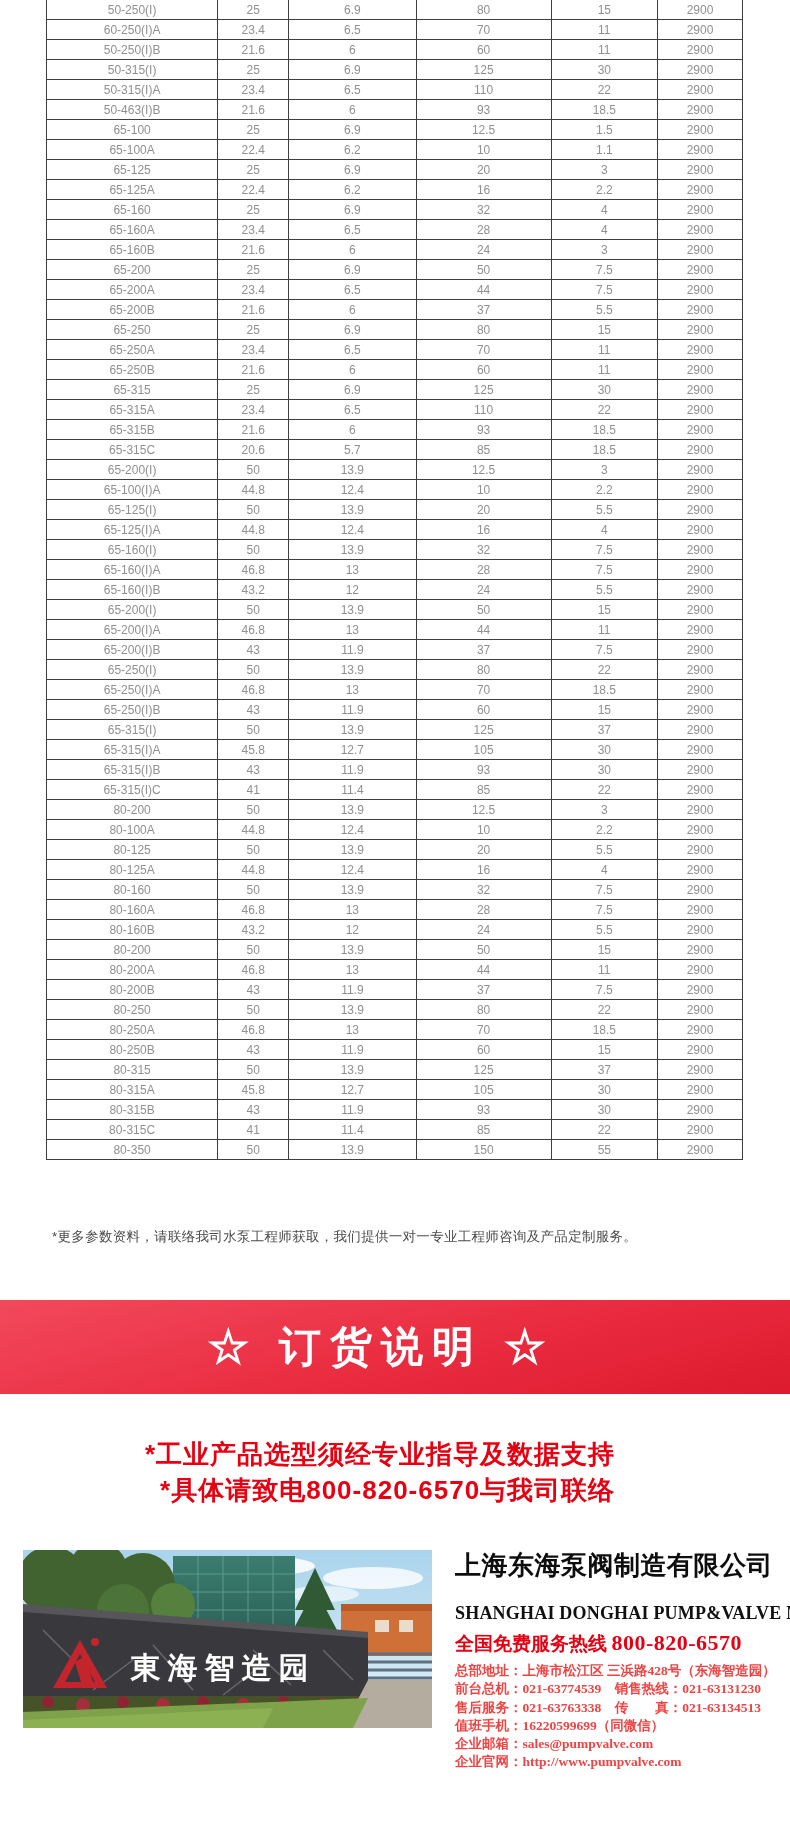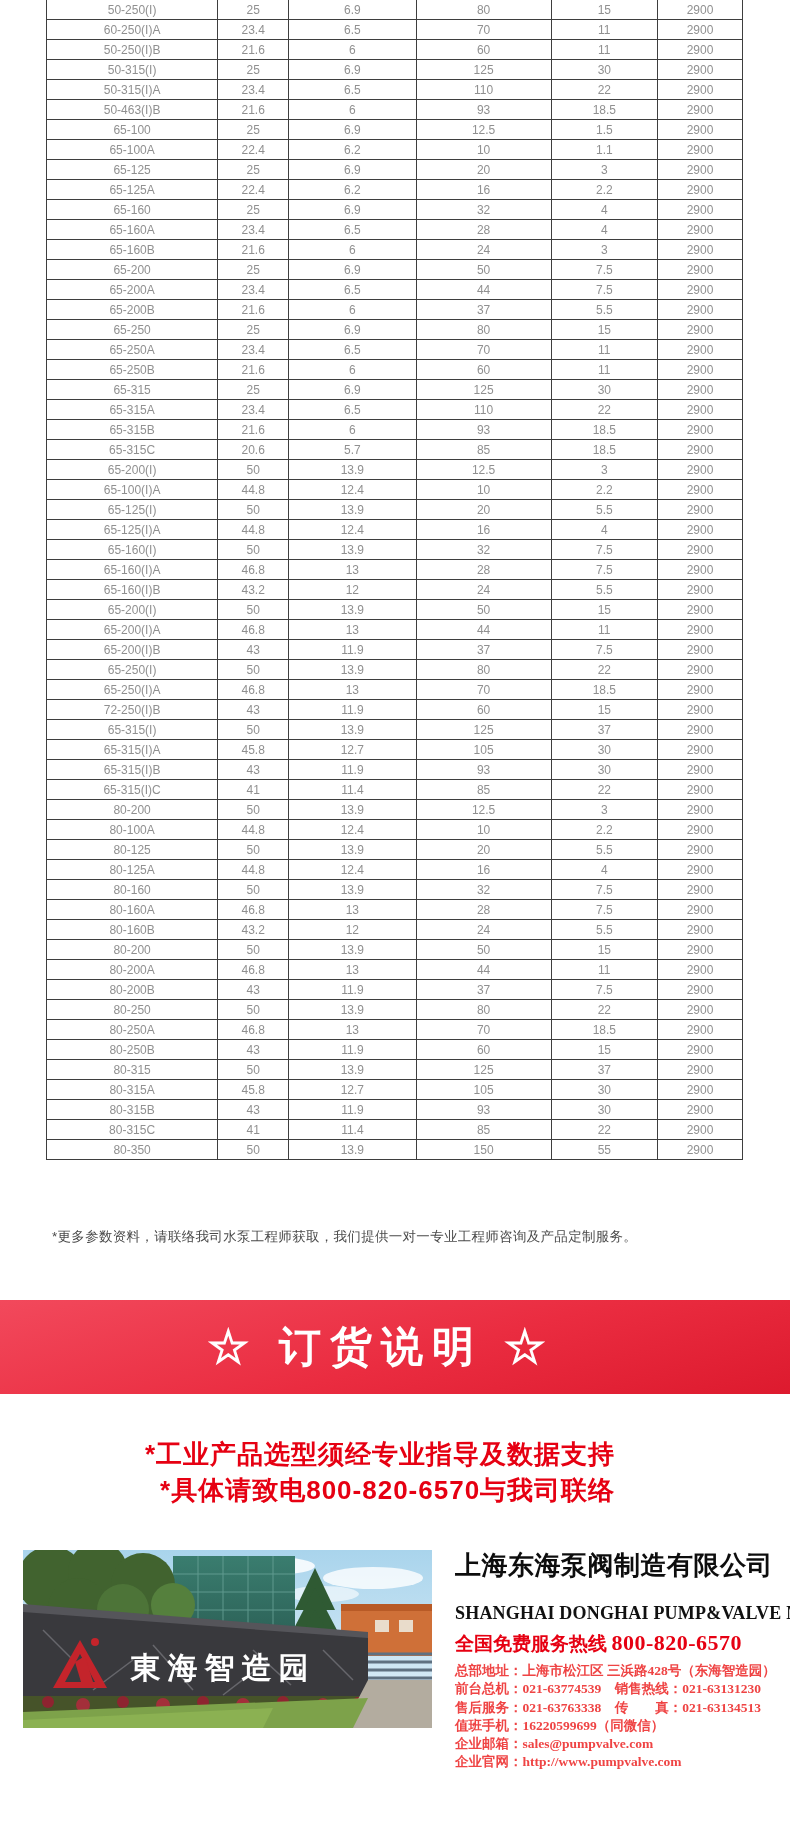--- a/index.html
+++ b/index.html
@@ -358,21 +358,21 @@
         </tr>
         <tr>
           <td>65-250(I)A</td>
           <td>46.8</td>
           <td>13</td>
           <td>70</td>
           <td>18.5</td>
           <td>2900</td>
         </tr>
         <tr>
-          <td>72-250(I)B</td>
+          <td>65-250(I)B</td>
           <td>43</td>
           <td>11.9</td>
           <td>60</td>
           <td>15</td>
           <td>2900</td>
         </tr>
         <tr>
           <td>65-315(I)</td>
           <td>50</td>
           <td>13.9</td>

